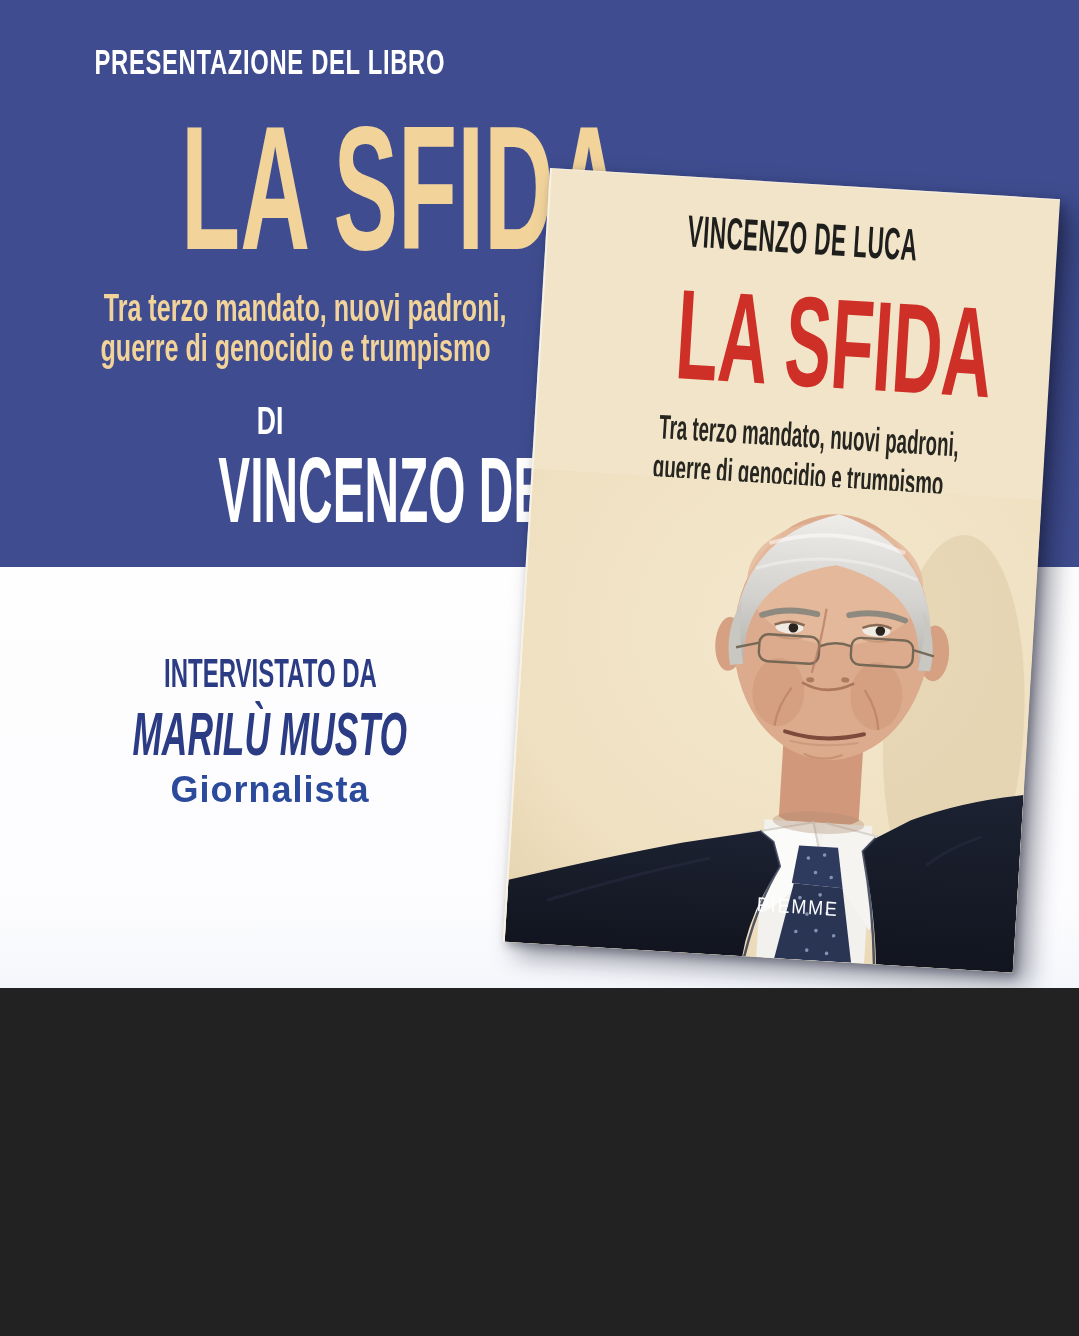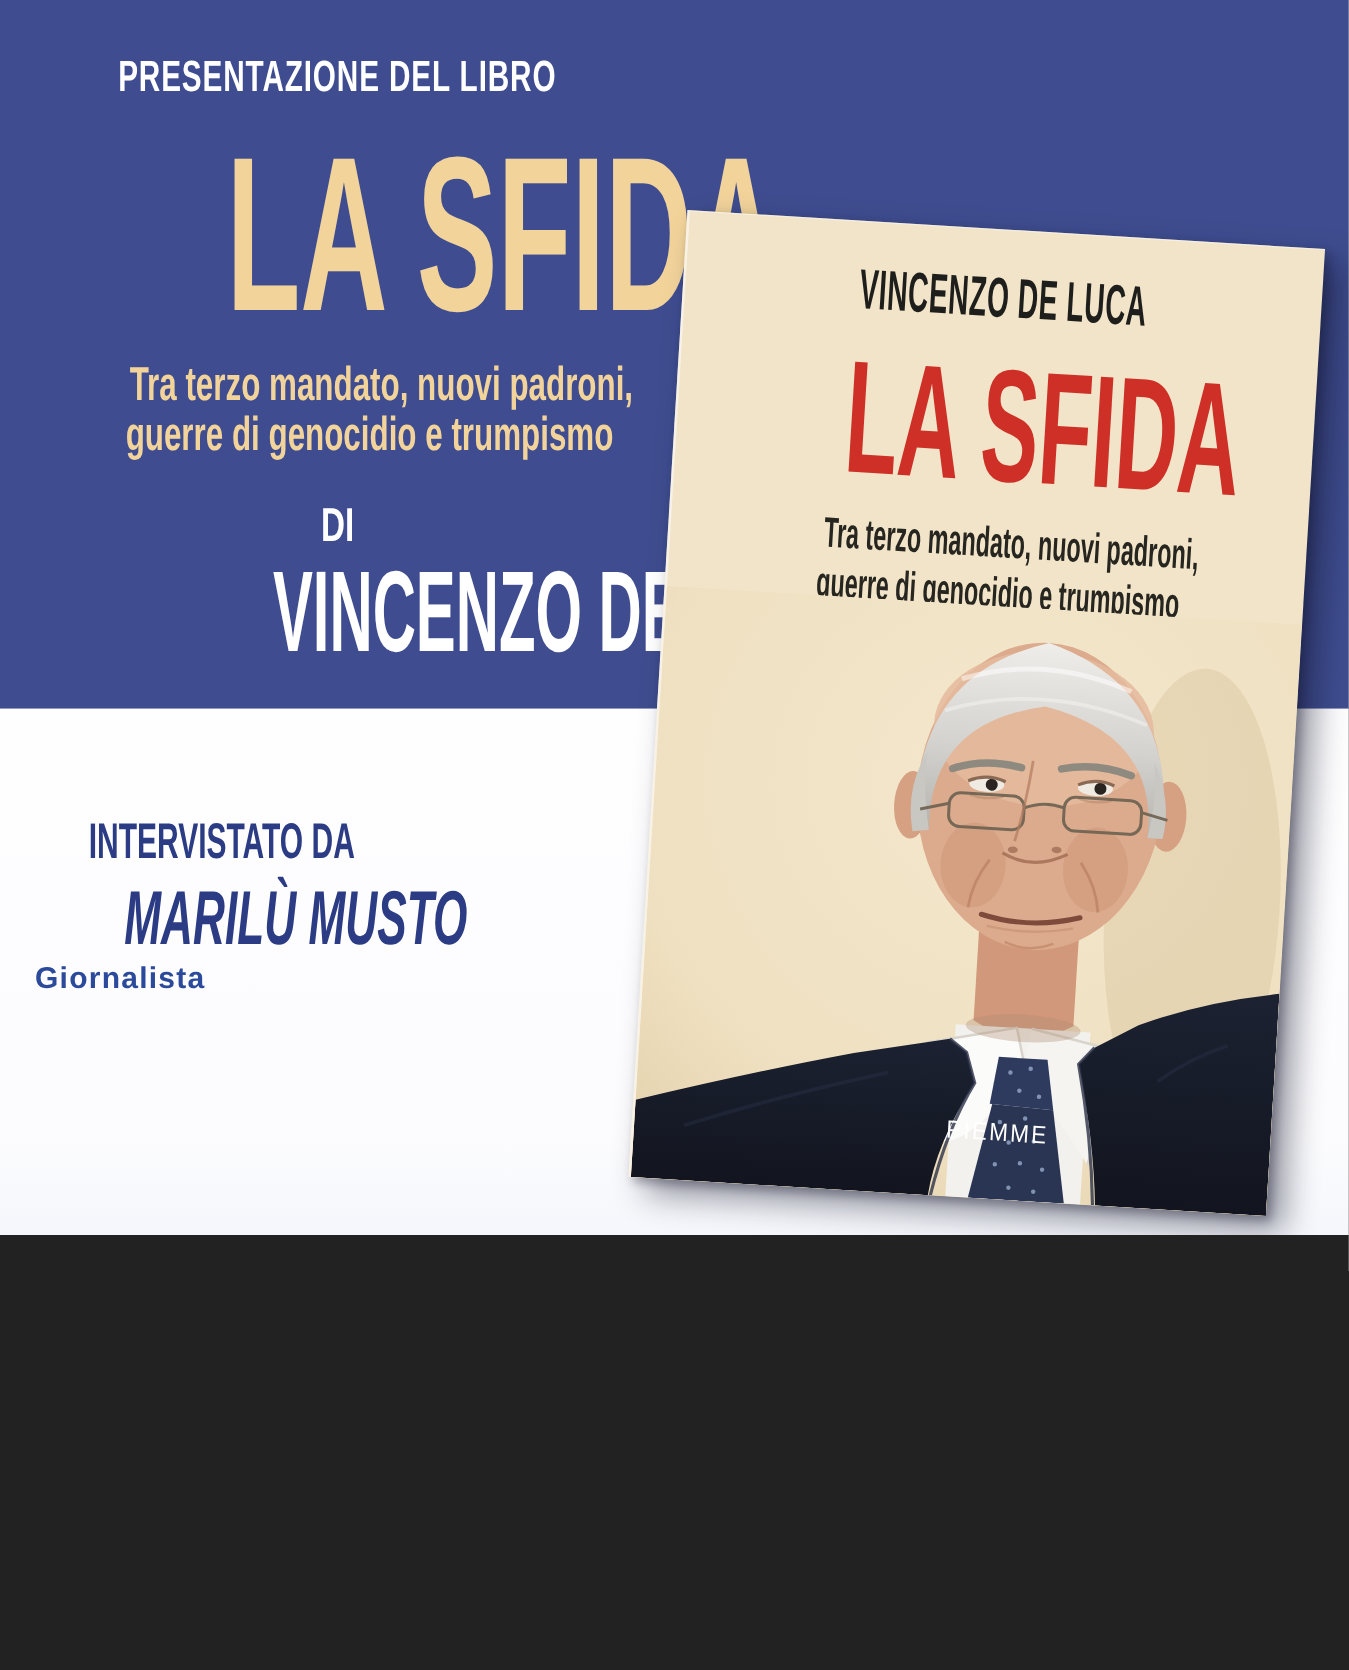--- a/index.html
+++ b/index.html
@@ -19,24 +19,24 @@
   .main-title{top:108px;font-size:176px;line-height:160px;font-weight:bold;color:#F2D49B;}
   .top-sub1{top:288px;font-size:38px;line-height:40px;font-weight:bold;color:#F2D49B;}
   .top-sub2{top:328px;font-size:38px;line-height:40px;font-weight:bold;color:#F2D49B;}
   .by-label{top:400px;font-size:38px;font-weight:bold;color:#FFFFFF;}
   .top-author{top:442px;font-size:92px;line-height:96px;font-weight:bold;color:#FFFFFF;}
 
   
   .mid-section{position:absolute;left:0;top:567px;width:1079px;height:491px;
     background:linear-gradient(180deg,#FEFEFF 0%,#FCFCFE 70%,#EEF2F9 100%);}
   .interview{position:absolute;left:0;top:0;width:540px;}
-  .interview > div{position:absolute;width:100%;text-align:left;}
+  .interview > div{position:absolute;width:100%;text-align:center;}
   .interview-label{top:84px;font-size:40px;font-weight:bold;color:#2B3C85;}
   .interview-name{top:132px;font-size:61px;font-weight:bold;color:#2B3C85;font-style:italic;}
-  .interview-role{top:202px;font-size:24px;font-weight:bold;color:#2C4A9C;letter-spacing:1px;padding-left:28px;}
+  .interview-role{top:202px;font-size:36px;font-weight:bold;color:#2C4A9C;letter-spacing:1px;}
 
   
   .footer-section{position:absolute;left:0;top:1058px;width:1079px;height:278px;
     background:#3B4A8C;border-top:3px solid #272F5E;}
   .footer-section > div{position:absolute;width:100%;text-align:center;color:#FFFFFF;font-weight:bold;}
   .footer-line1{top:30px;font-size:110px;line-height:112px;}
   .footer-line2{top:146px;font-size:57px;line-height:60px;}
 
   
   .book{

